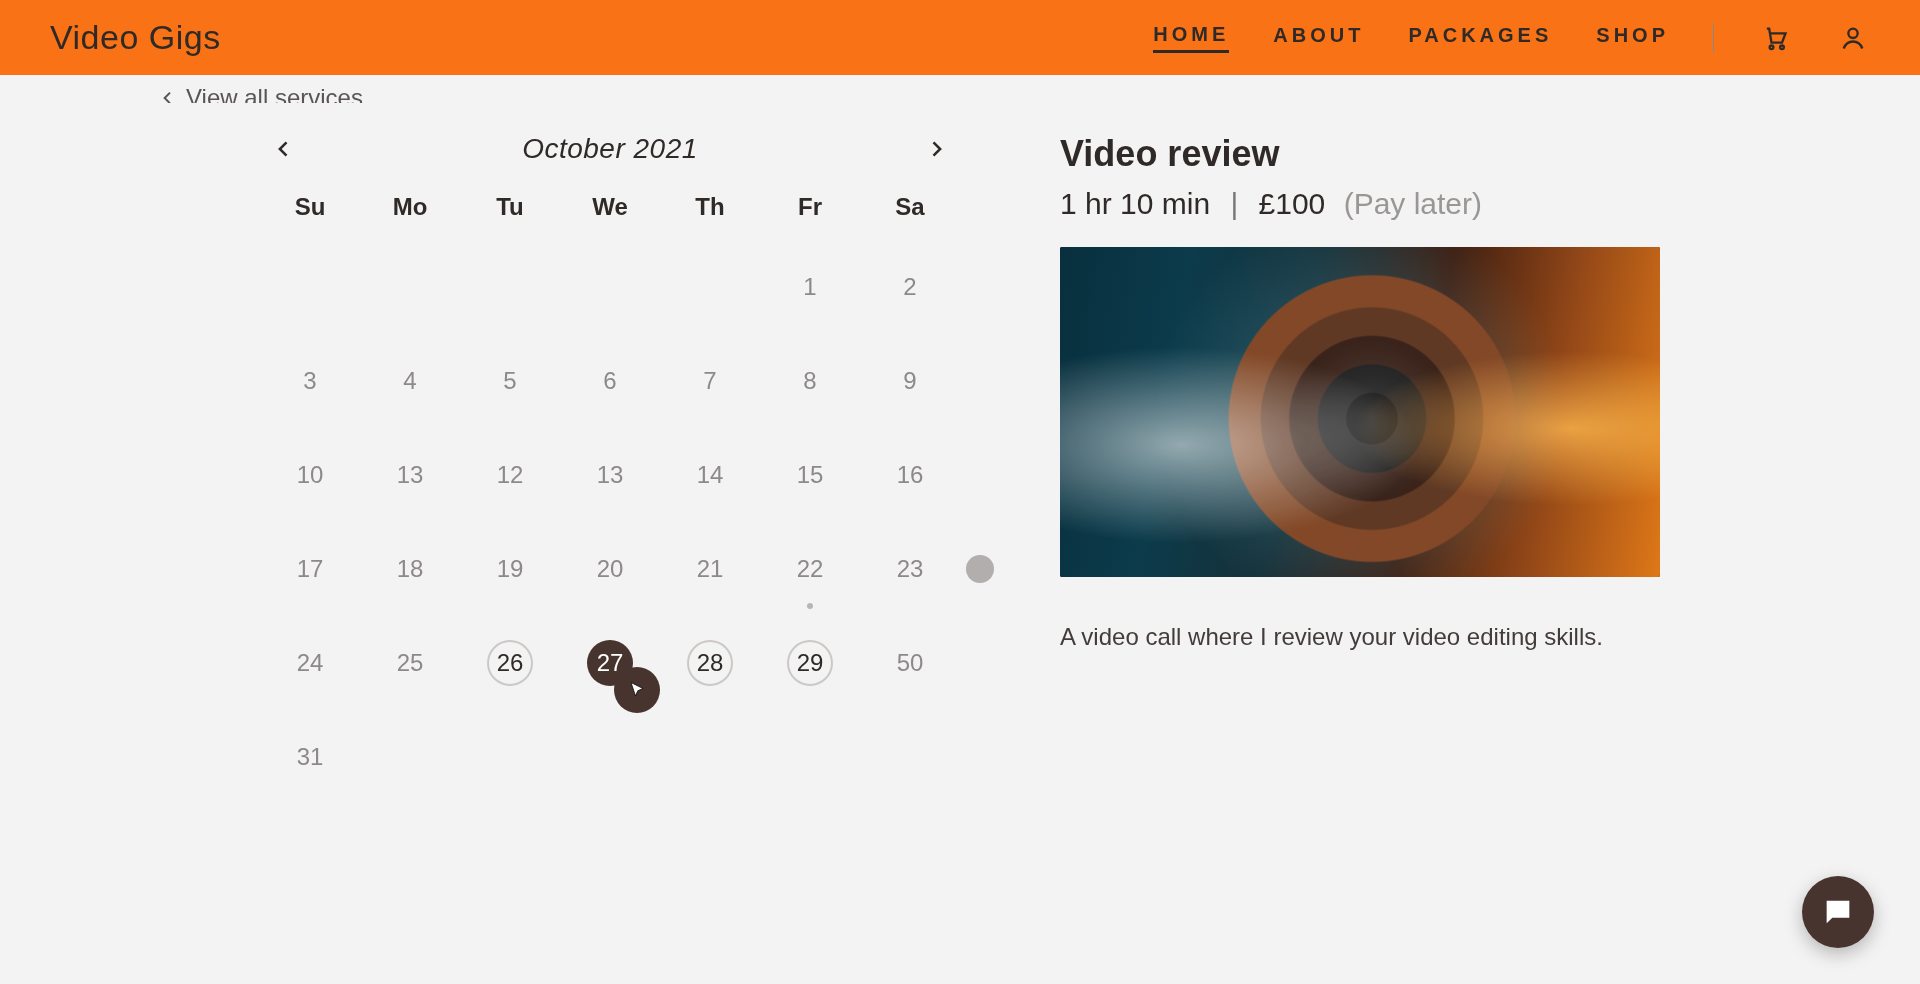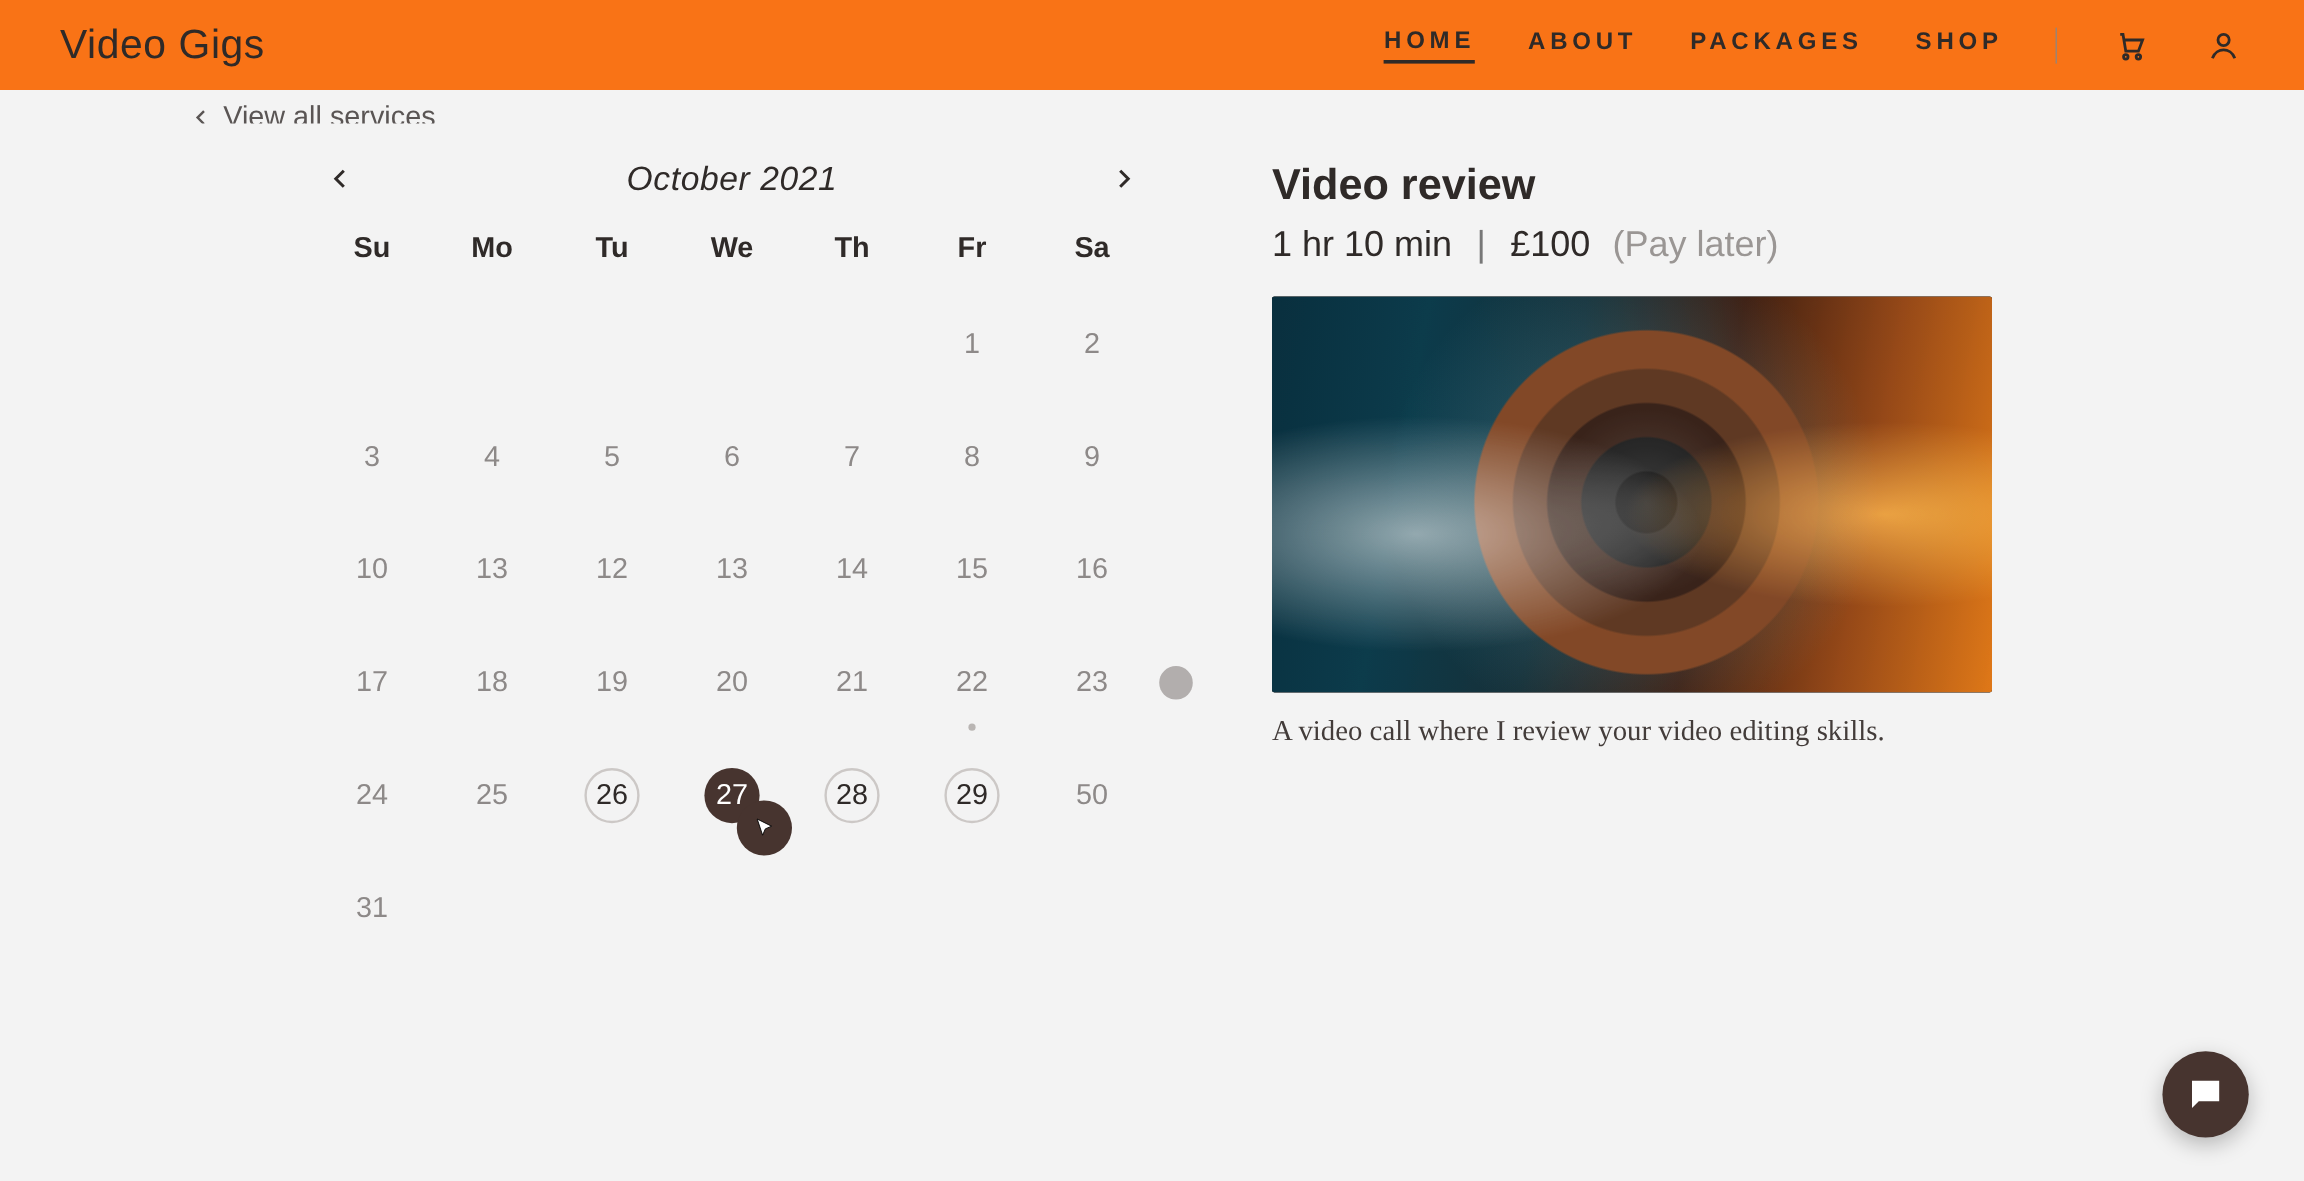--- a/index.html
+++ b/index.html
@@ -162,21 +162,21 @@
     filter:saturate(1.2) blur(.2px);
   }
   .lens::after{
     content:"";position:absolute;inset:0;
     background:
       radial-gradient(ellipse at 20% 60%, rgba(255,255,255,.55), transparent 35%),
       radial-gradient(ellipse at 85% 55%, rgba(255,170,80,.7), transparent 30%),
       radial-gradient(circle at 52% 52%, rgba(255,255,255,.15), transparent 22%);
     mix-blend-mode:screen;
   }
-  .svc-desc{font-size:24px;margin-top:20px;color:var(--ink-soft);font-family:Liberation Serif, serif;}
+  .svc-desc{font-size:24px;margin-top:46px;color:var(--ink-soft);}
 
   
   .fab{
     position:fixed;right:46px;bottom:36px;width:72px;height:72px;border-radius:50%;
     background:var(--accent);display:flex;align-items:center;justify-content:center;cursor:pointer;
     box-shadow:0 6px 18px rgba(0,0,0,.25);
   }
   .fab svg{width:34px;height:34px;fill:#fff;}
 
   

